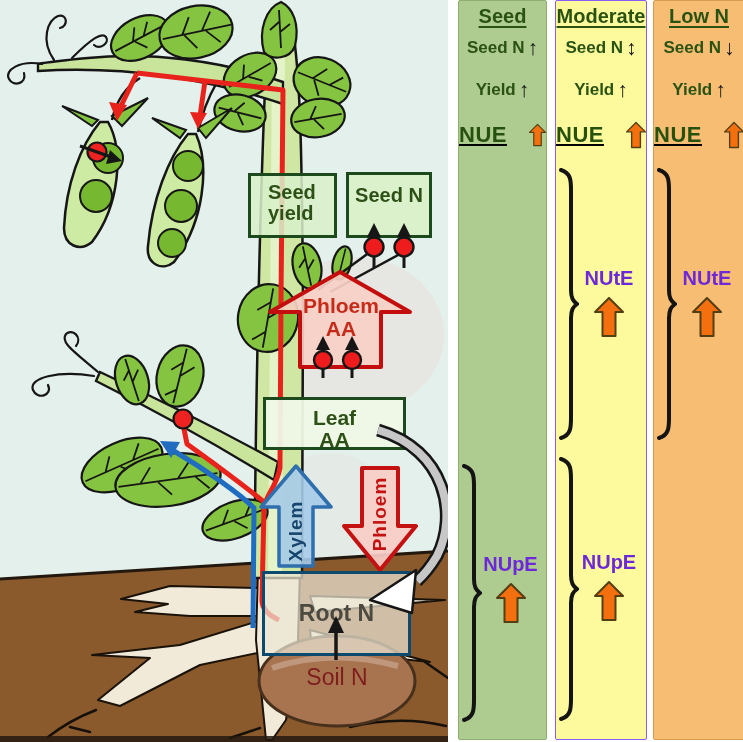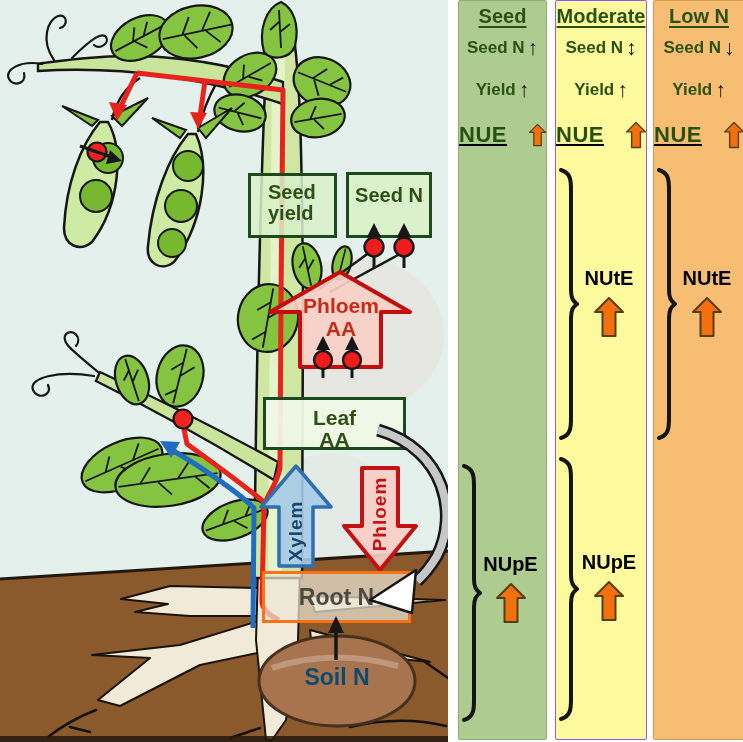--- a/index.html
+++ b/index.html
@@ -13,27 +13,27 @@
   #base-art,#overlay-art{position:absolute;left:0;top:0;pointer-events:none;}
   #base-art{z-index:1;}
   #overlay-art{z-index:6;}
   .pbox{position:absolute;z-index:4;box-sizing:border-box;font-weight:bold;color:#2d5016;}
   #seed-yield-box{left:248px;top:173px;width:89px;height:65px;background:rgba(217,240,201,.86);
      border:3px solid #1d4a1d;font-size:20px;line-height:1.06;padding:6px 0 0 17px;}
   #seed-n-box{left:346px;top:172px;width:86px;height:66px;background:rgba(217,240,201,.95);
      border:3px solid #1d4a1d;font-size:20px;text-align:center;padding-top:9px;}
   #leaf-aa-box{left:263px;top:397px;width:143px;height:53px;background:rgba(239,248,231,.95);
      border:3px solid #1d4a1d;font-size:21px;line-height:1.05;text-align:center;padding-top:7px;}
-  #root-n-box{left:262px;top:571px;width:149px;height:52px;background:rgba(235,230,214,.72);
-     border:3px solid #f97316;display:flex;align-items:center;justify-content:center;
+  #root-n-box{left:262px;top:571px;width:149px;height:85px;background:rgba(235,230,214,.72);
+     border:3px solid #0c4a6e;display:flex;align-items:center;justify-content:center;
      font-size:23px;color:#4c4a40;}
   #phloem-aa-text{left:283px;top:294px;width:116px;text-align:center;z-index:4;position:absolute;
      font-weight:bold;font-size:21px;line-height:1.1;color:#c62b1a;}
   #soil-n-text{left:262px;top:664px;width:150px;text-align:center;z-index:4;position:absolute;
-     font-weight:bold;font-size:23px;color:#0c4a6e;}
+     font-weight:normal;font-size:23px;color:#7f1d1d;}
   .rot-label{position:absolute;z-index:4;width:120px;text-align:center;font-weight:bold;
      transform:rotate(-90deg);letter-spacing:1px;}
   #xylem-text{left:236px;top:520px;font-size:19px;color:#17456e;}
   #phloem-text{left:320px;top:503px;font-size:19px;color:#c41212;}
   
   .col{position:absolute;top:0;height:738px;z-index:2;border-radius:2px;}
   #col-high{left:458px;width:87px;background:#aecb90;border:1px solid #8fae6f;}
   #col-moderate{left:555px;width:90px;background:#fcfa9d;border:1px solid #8b5cf6;}
   #col-low{left:653px;width:90px;background:#f7bd73;border:1px solid #d49c50;}
   .col-header{position:absolute;top:4px;left:0;right:0;text-align:center;font-size:20px;
@@ -41,21 +41,21 @@
   .mini-row{position:absolute;left:0;right:0;display:flex;align-items:center;justify-content:center;
      gap:3px;font-size:17px;font-weight:600;color:#2a5212;}
   .row-seedn{top:36px;}
   .row-yield{top:78px;}
   .mini-arrow{font-size:21px;font-weight:800;color:#111;line-height:1;}
   .nue-row{position:absolute;top:113px;left:0;right:0;display:flex;align-items:center;
      justify-content:flex-start;gap:22px;text-decoration:underline;}
   .nue-label{font-size:22px;font-weight:800;color:#27510f;letter-spacing:.5px;}
   .brace{position:absolute;left:1px;}
   .metric{position:absolute;left:18px;right:2px;text-align:center;}
-  .metric .m-label{font-size:20px;font-weight:800;color:#000000;}
+  .metric .m-label{font-size:20px;font-weight:800;color:#6d28d9;}
   .metric svg{margin-top:7px;}
 </style>
 </head>
 <body>
 
 <div id="plant-panel">
 
   <svg id="base-art" width="448" height="742" viewBox="0 0 448 742">
 
     <rect x="0" y="0" width="448" height="742" fill="#e3f0ec"></rect>

